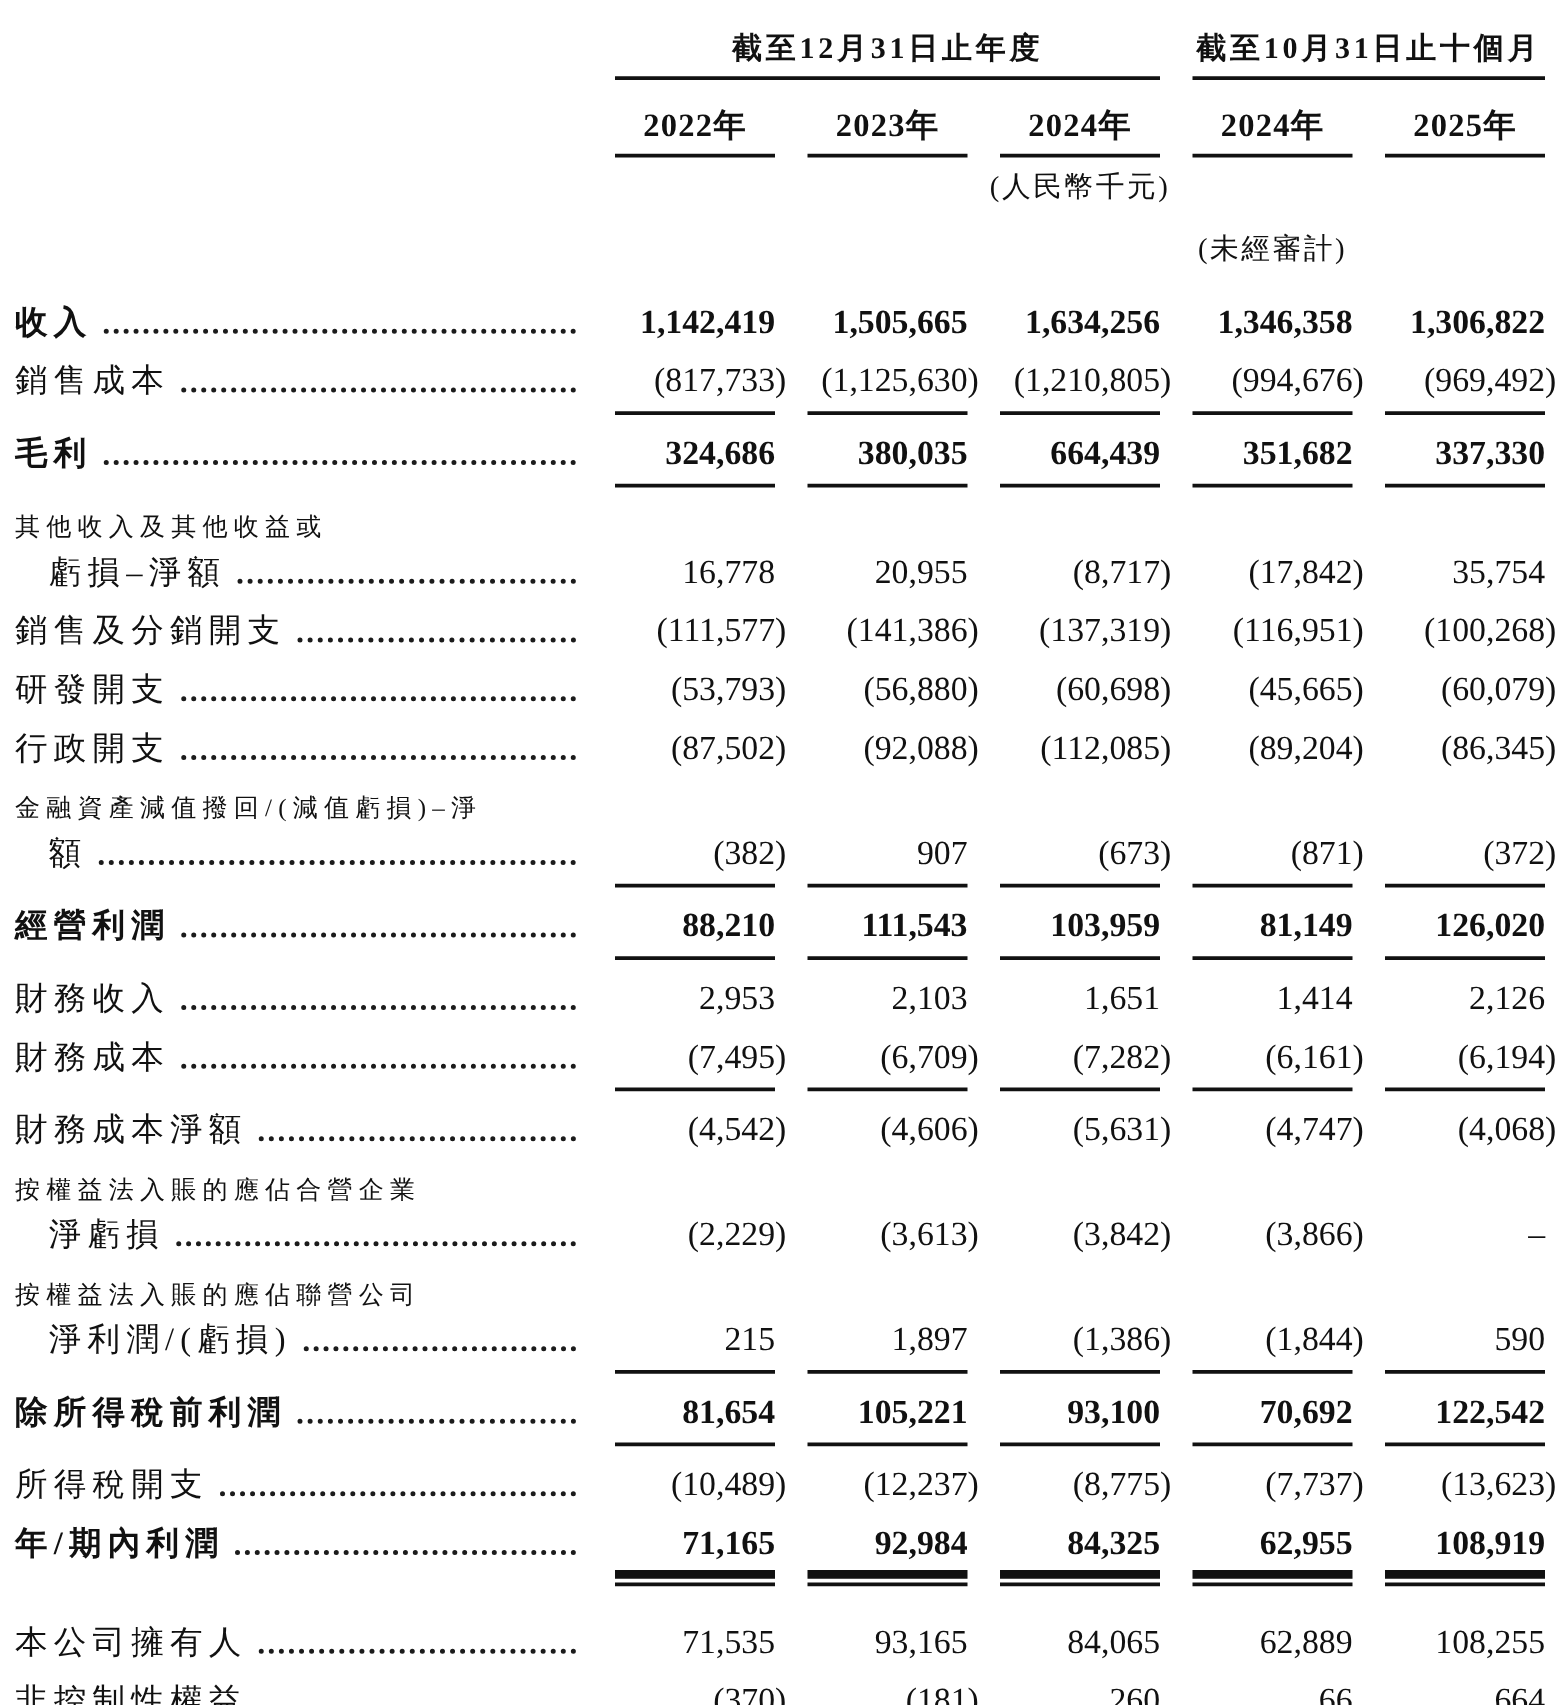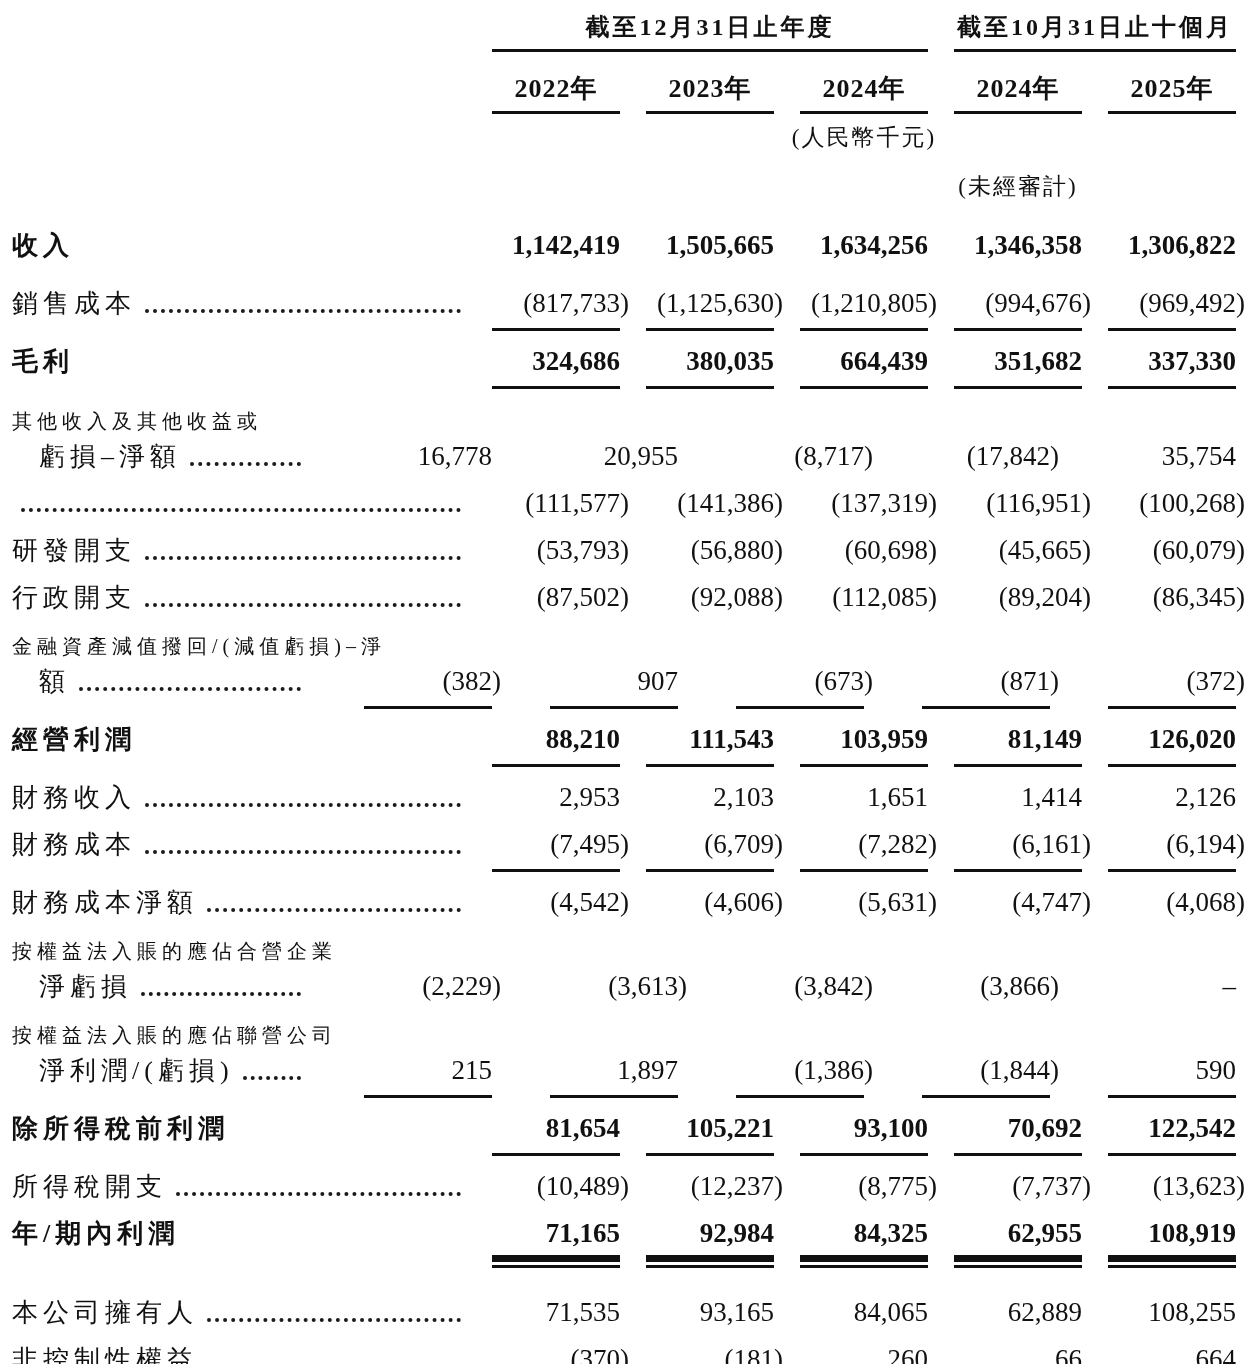--- a/index.html
+++ b/index.html
@@ -1,18 +1,18 @@
 <!DOCTYPE html>
 <html><head>
 <meta charset="utf-8">
 <style>
   html, body { margin:0; padding:0; background:#ffffff; }
   .page {
     width:1250px; height:1364px; box-sizing:border-box;
-    padding:12px 14px 0 12px; overflow:hidden;
+    padding:24px 14px 0 12px; overflow:hidden;
     font-family:"Liberation Serif","DejaVu Serif",serif;
     color:#111; background:#fff;
   }
 
   
   .h-groups { display:flex; align-items:flex-end; }
   .h-spacer { flex:1 1 auto; }
   .h-group {
     box-sizing:border-box; text-align:center; font-weight:700;
     font-size:24px; line-height:30px; letter-spacing:3px;
@@ -33,40 +33,40 @@
   .h-note.second { margin-top:20px; }
   .ncell { width:128px; margin-left:26px; display:flex; justify-content:center; }
   .note-text {
     font-size:23px; line-height:29px; letter-spacing:2px;
     white-space:nowrap;
   }
 
   
   #rows { margin-top:28px; }
   .t-row { display:flex; align-items:baseline; margin-top:14px; }
-  .t-row.cont { margin-top:2px;gap:32px; }
+  .t-row.cont { margin-top:2px; }
   .t-row.after-double { margin-top:26px; }
   .pre-line {
     margin-top:16px; font-size:20px; line-height:33px; letter-spacing:5px;
     white-space:nowrap;
   }
   .label-wrap {
     flex:1 1 auto; display:flex; min-width:0;
     font-size:26px; line-height:33px; letter-spacing:5px; white-space:nowrap;
   }
   .label-wrap.indent { padding-left:27px; }
   .leader {
     flex:1 1 auto; align-self:flex-end; min-width:0;
     margin:0 5px 7px 9px; border-bottom:4px dotted #1b1b1b;
   }
   .cell {
     box-sizing:border-box; width:128px; margin-left:26px; text-align:right;
     font-size:27px; line-height:33px; white-space:nowrap;
   }
-  .bold .label-wrap, .bold .cell { font-weight:700;flex-direction:column; }
+  .bold .label-wrap, .bold .cell { font-weight:700; }
   .val.paren { margin-right:-9px; }
 
   .rule-single .cell { border-bottom:3px solid #111; padding-bottom:8px; }
   .rule-double .cell { position:relative; padding-bottom:20px; }
   .rule-double .cell::before {
     content:""; position:absolute; left:0; right:0; bottom:8px; height:7px; background:#111;
   }
   .rule-double .cell::after {
     content:""; position:absolute; left:0; right:0; bottom:2px; height:3px; background:#111;
   }
@@ -154,20 +154,21 @@
           <span class="leader"></span>
         </div>
         <div class="cell"><span class="val">16,778</span></div>
         <div class="cell"><span class="val">20,955</span></div>
         <div class="cell"><span class="val paren">(8,717)</span></div>
         <div class="cell"><span class="val paren">(17,842)</span></div>
         <div class="cell"><span class="val">35,754</span></div>
       </div>
       <div class="t-row">
         <div class="label-wrap">
+          <span class="label-text">銷售及分銷開支</span>
           <span class="leader"></span>
         </div>
         <div class="cell"><span class="val paren">(111,577)</span></div>
         <div class="cell"><span class="val paren">(141,386)</span></div>
         <div class="cell"><span class="val paren">(137,319)</span></div>
         <div class="cell"><span class="val paren">(116,951)</span></div>
         <div class="cell"><span class="val paren">(100,268)</span></div>
       </div>
       <div class="t-row">
         <div class="label-wrap">

